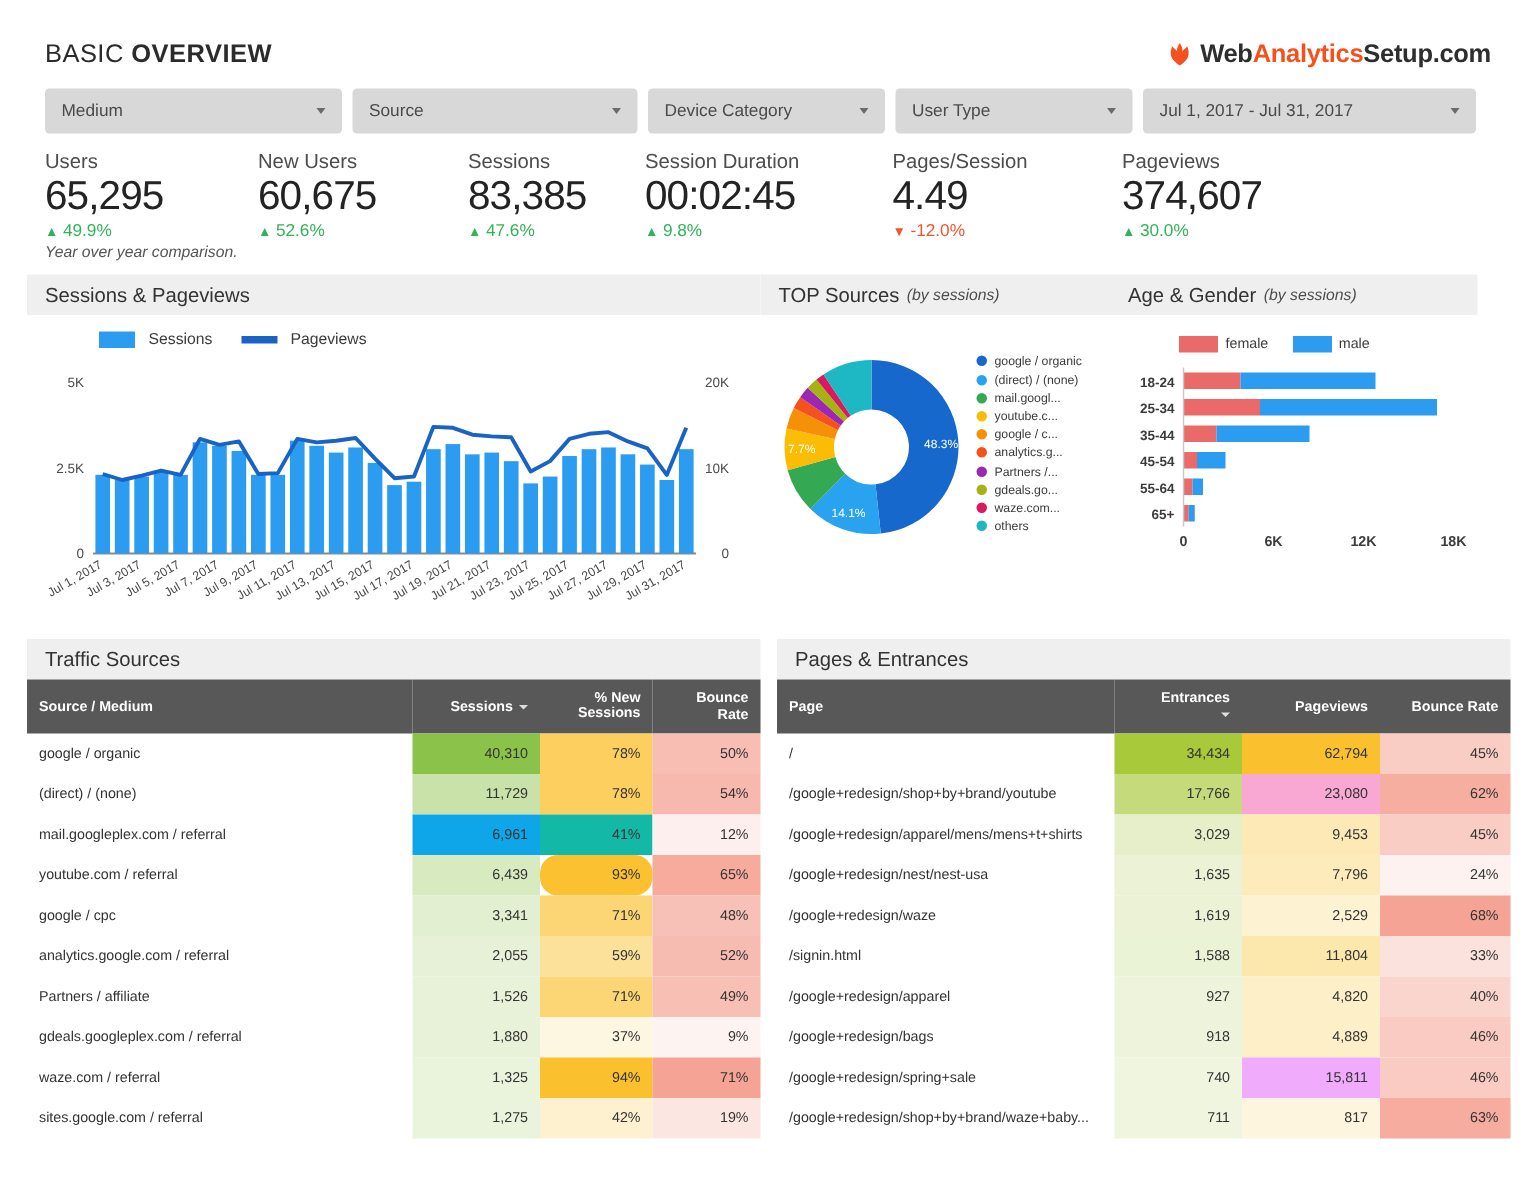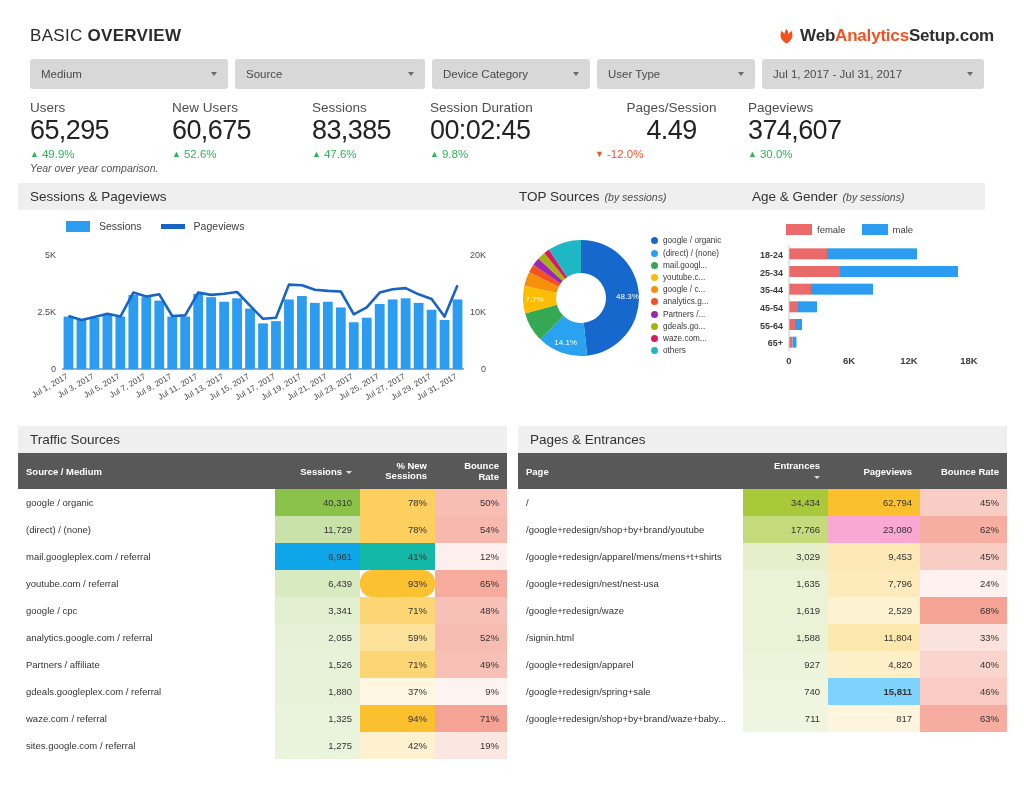--- a/index.html
+++ b/index.html
@@ -38,21 +38,21 @@
   .kpis { display: flex; padding: 11px 30px 0 30px; }
   .kpi { }
   .kpi .lab { font-size: 13.5px; color: #4d4d4d; font-weight: 400; }
   .kpi .val { font-size: 27px; color: #232323; font-weight: 400; letter-spacing: -.6px; line-height: 1.2; margin-top: -1px;}
   .kpi .dlt { font-size: 11.5px; margin-top: 2px; display: flex; align-items: center; gap: 3px; }
   .up { color: #2fb457; } .down { color: #f2542d; }
   .arr { font-size: 9px; line-height: 1; }
   .yoy { font-size: 10.5px; font-style: italic; color: #555; padding: 2px 30px 0 30px; }
 
   .k1 { width: 142px; } .k2 { width: 140px; } .k3 { width: 118px; }
-  .k4 { width: 165px; } .k5 { width: 153px; text-align: center; } .k6 { width: auto; }
+  .k4 { width: 165px; } .k5 { width: 153px; } .k6 { width: auto; }
 
   
   .row { display: flex; gap: 0; padding: 0 18px; }
   .panel { background: #fff; }
   .panel-hd { background: #efefef; height: 27px; display: flex; align-items: center;
               padding: 0 12px; font-size: 13.5px; color: #333; }
   .panel-hd .sub { font-size: 10.5px; font-style: italic; color: #4c4c4c; margin-left: 5px; }
 
   .p-sessions { width: 489px; }
   .p-sources  { width: 233px; }
@@ -511,23 +511,29 @@
               <td class="r" style="background: rgb(252, 231, 173);">11,804</td>
               <td class="r" style="background: rgb(251, 226, 220);">33%</td>
             </tr>
             <tr>
               <td class="l">/google+redesign/apparel</td>
               <td class="r" style="background: rgb(238, 244, 220);">927</td>
               <td class="r" style="background: rgb(253, 239, 199);">4,820</td>
               <td class="r" style="background: rgb(250, 213, 206);">40%</td>
             </tr>
             <tr>
+              <td class="l">/google+redesign/bags</td>
+              <td class="r" style="background: rgb(238, 244, 220);">918</td>
+              <td class="r" style="background: rgb(253, 239, 199);">4,889</td>
+              <td class="r" style="background: rgb(249, 203, 194);">46%</td>
+            </tr>
+            <tr>
               <td class="l">/google+redesign/spring+sale</td>
               <td class="r" style="background: rgb(239, 245, 222);">740</td>
-              <td class="r" style="background: #7dd3fc; font-weight: bold;">15,811</td>
+              <td class="r" style="background: #f0abfc;">15,811</td>
               <td class="r" style="background: rgb(249, 203, 194);">46%</td>
             </tr>
             <tr>
               <td class="l">/google+redesign/shop+by+brand/waze+baby...</td>
               <td class="r" style="background: rgb(239, 245, 222);">711</td>
               <td class="r" style="background: rgb(253, 245, 221);">817</td>
               <td class="r" style="background: rgb(246, 172, 158);">63%</td>
             </tr>
           </tbody>
       </table>

